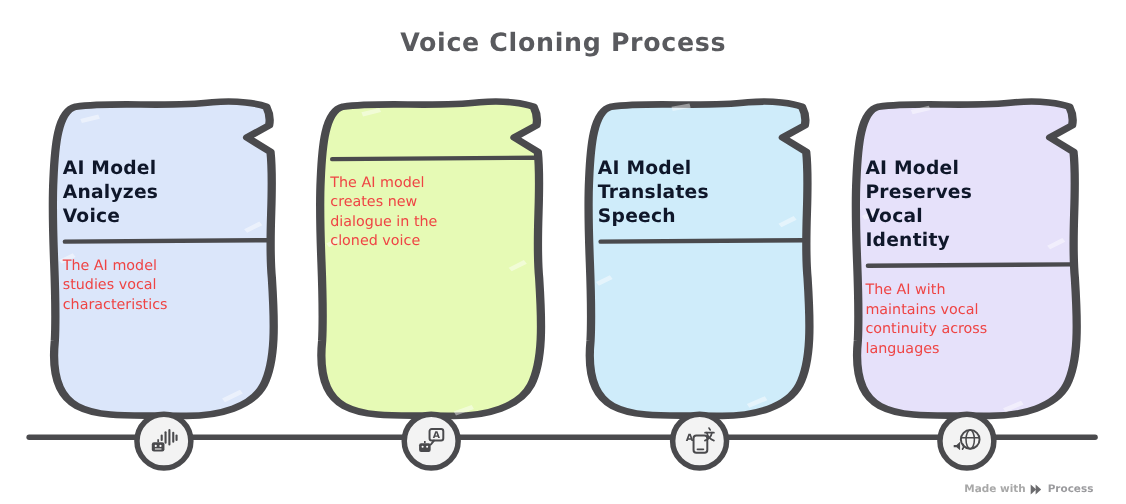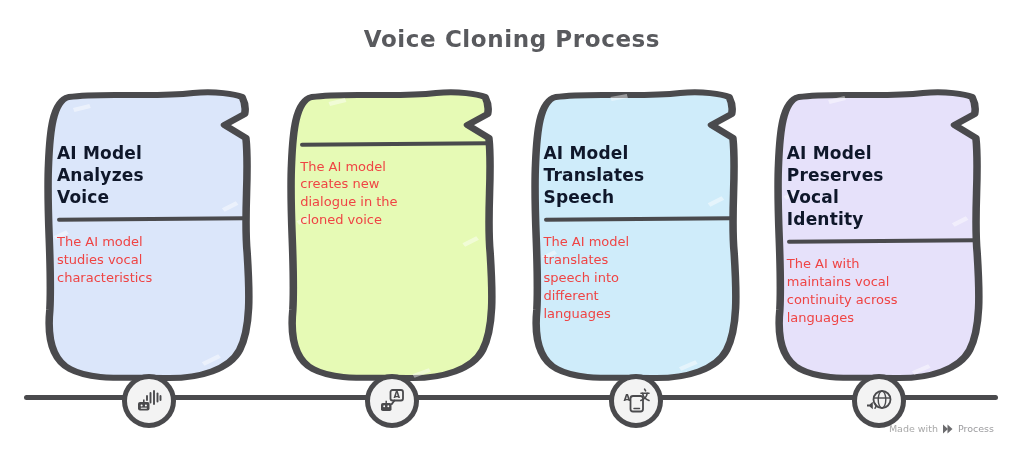--- a/index.html
+++ b/index.html
@@ -39,23 +39,23 @@
   }
 
   .node {
     position:absolute; left:50%; bottom:-40px; transform:translateX(-50%);
     width:44px; height:44px; background:#f3f3f3;
     border:5.5px solid #4a4a4d; border-radius:50%;
     z-index:2; display:flex; align-items:center; justify-content:center;
   }
 
   .footer {
-    position:absolute; right:30px; bottom:24px;
+    position:absolute; right:30px; bottom:8px;
     display:flex; align-items:center; gap:4px;
-    font-size:9.5px; font-weight:normal; color:#a8a8a8; z-index:3;justify-content:center;
+    font-size:9.5px; font-weight:bold; color:#a8a8a8; z-index:3;justify-content:center;
   }
   .footer .brand { color:#9b9b9e; }
 </style>
 </head>
 <body>
 
 <div class="canvas">
 
   <div class="diagram-title">Voice Cloning Process</div>
 
@@ -115,21 +115,20 @@
     </div>
 
     <div class="card">
       <svg class="shape" viewBox="0 0 180 300" preserveAspectRatio="none">
         <path stroke="#4a4a4d" stroke-width="6" stroke-linejoin="round" d="M 26,9 C 55,4 90,10 125,5 C 143,3 158,6 164,9 C 166,14 167,20 166,26 L 150,37 L 167,50 C 170,85 165,125 168,165 C 170,205 171,240 162,262 C 154,281 131,291 102,290 C 72,289 45,293 27,281 C 12,271 9,248 11,222 C 13,175 8,125 10,75 C 11,45 13,13 26,9 Z" fill="#cfecfa"></path>
         <path d="M159,110 l-11,7 M16,170 l10,-6 M138,274 l-13,7 M70,11 l13,-3" stroke="#ffffff" stroke-width="4" opacity="0.45" fill="none"></path>
       </svg>
       <div class="content">
         <h2 class="card-title">AI Model Translates Speech</h2>
         <div class="divider"></div>
-        <p class="card-desc">The AI model translates speech into different languages</p>
       </div>
       <div class="node">
         <svg width="28" height="28" viewBox="0 0 28 28">
           <rect x="8.5" y="9" width="12.5" height="15.5" rx="2.5" fill="none" stroke="#4a4a4d" stroke-width="1.8"></rect>
           <path d="M12,21.5 h5.5" stroke="#4a4a4d" stroke-width="1.5" stroke-linecap="round"></path>
           <text x="1.5" y="13.5" font-size="9" font-weight="bold" fill="#4a4a4d" font-family="DejaVu Sans, sans-serif">A</text>
           <g stroke="#4a4a4d" stroke-width="1.6" fill="none" stroke-linecap="round">
             <path d="M22.6,2.2 l1,1.6"></path>
             <path d="M19,6.3 h8"></path>
             <path d="M25.2,6.3 c-0.6,3.4 -3.4,6.2 -6.4,7.2"></path>

